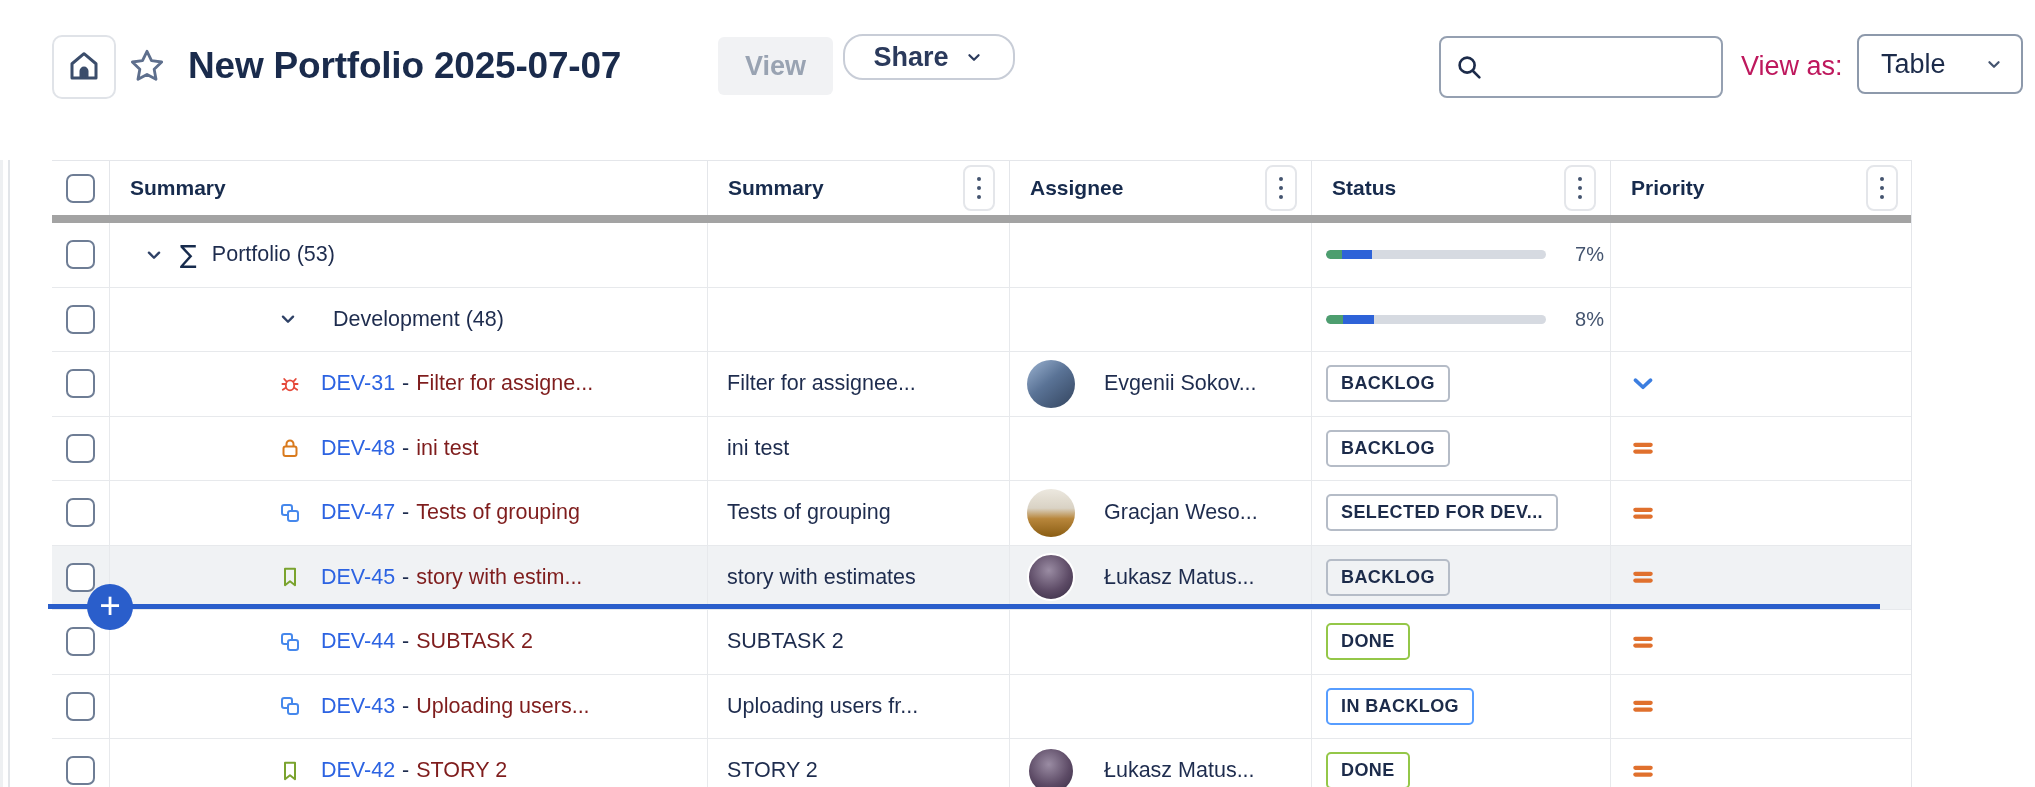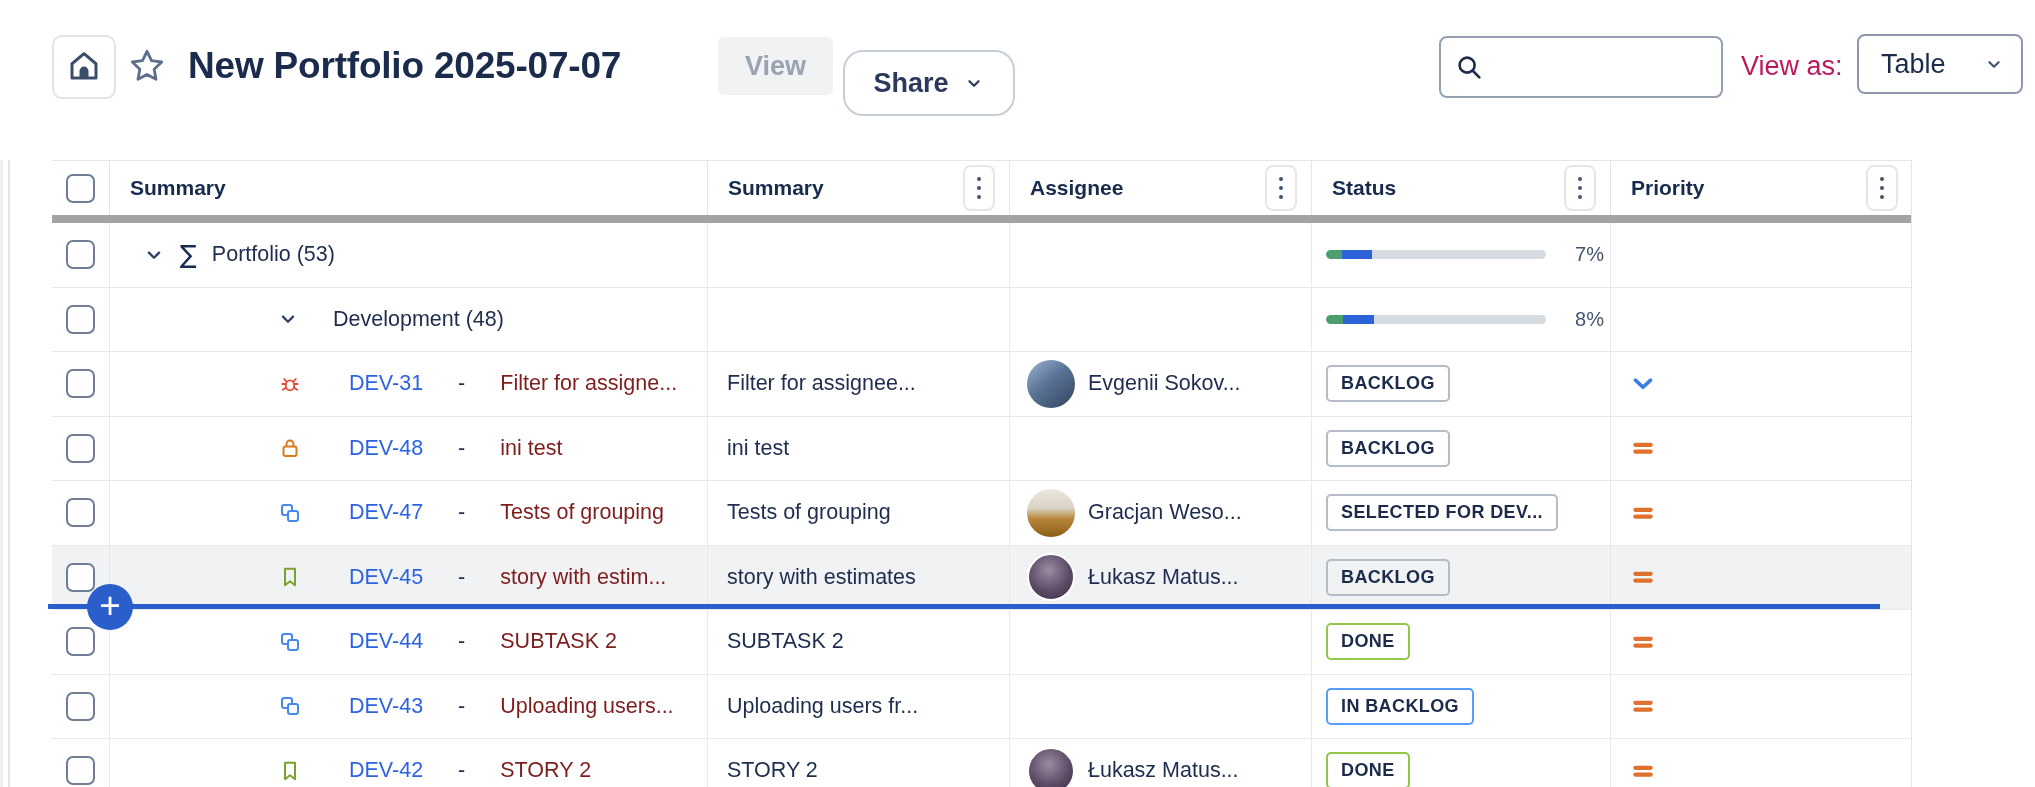--- a/index.html
+++ b/index.html
@@ -17,23 +17,23 @@
     border:2px solid #e0e3e8; border-radius:10px; display:flex; align-items:center; justify-content:center;
     color:#3b4d6b; cursor:pointer; }
   .home-btn svg { width:36px; height:36px; }
   .star { position:absolute; left:127px; top:46px; width:40px; height:40px; color:#5e6f8d; cursor:pointer; }
   .star svg { width:40px; height:40px; }
   .title { position:absolute; left:188px; top:0; height:132px; display:flex; align-items:center;
     font-size:37px; font-weight:700; color:#1a2b4c; letter-spacing:-0.2px; white-space:nowrap; }
   .save-btn { position:absolute; left:718px; top:37px; height:58px; padding:0 27px;
     background:#f1f2f4; color:#99a3b2; font-size:27px; font-weight:600; border:none; border-radius:6px;
     font-family:inherit; }
-  .share-btn { position:absolute; left:843px; top:34px; height:66px; width:172px; background:#fff;
+  .share-btn { position:absolute; left:843px; top:34px; height:46px; width:172px; background:#fff;
     border:2px solid #c8cdd7; border-radius:20px; color:#2b3a5c; font-size:27px; font-weight:600;
-    display:flex; align-items:center; justify-content:center; gap:14px; font-family:inherit; cursor:pointer;margin-top:16px; }
+    display:flex; align-items:center; justify-content:center; gap:14px; font-family:inherit; cursor:pointer; }
   .share-btn svg { width:22px; height:22px; color:#2b3a5c; }
   .searchbox { position:absolute; left:1439px; top:36px; width:284px; height:62px; background:#fff;
     border:2px solid #95a0b1; border-radius:8px; display:flex; align-items:center; padding-left:13px; gap:10px; }
   .searchbox svg { width:30px; height:30px; color:#1c2b4a; flex:none; }
   .searchbox input { border:none; outline:none; flex:1; min-width:0; font-size:24px; font-family:inherit; color:#1c2b4a; }
   .viewas { position:absolute; left:1741px; top:51px; font-size:27px; color:#be185d; white-space:nowrap; }
   .view-select { position:absolute; left:1857px; top:34px; width:166px; height:60px; background:#fff;
     border:2px solid #8d99ab; border-radius:8px; color:#1c2b4a; font-size:27px; font-family:inherit;
     display:flex; align-items:center; justify-content:space-between; padding:0 16px 0 22px; cursor:pointer; }
   .view-select svg { width:22px; height:22px; color:#44546f; }
@@ -54,33 +54,33 @@
   .trow { height:64.5px; border-bottom:1px solid #e7e9ec; background:#fff; }
   .trow.hl { background:#f0f2f4; }
   .cell { display:flex; align-items:center; border-right:1px solid #e7e9ec; overflow:hidden; white-space:nowrap; }
   .cell:last-child { border-right:none; }
   .c-check { justify-content:center; }
   .checkbox { width:29px; height:29px; border:2px solid #6e7d95; border-radius:7px; background:#fff; cursor:pointer; flex:none; }
 
   .c-sum1.lvl0 { padding-left:33px; gap:15px; }
   .c-sum1.lvl1 { padding-left:167px; gap:15px; }
   .c-sum1.lvl1 .glabel { margin-left:19px; }
-  .c-sum1.issue { padding-left:168px;gap:28px; }
+  .c-sum1.issue { padding-left:168px; }
   .chev { width:22px; height:22px; color:#2e4166; cursor:pointer; flex:none; display:flex; }
   .chev svg { width:22px; height:22px; }
   .sigma { font-family:"DejaVu Sans","Liberation Sans",sans-serif; font-size:25px; color:#172b4d; }
   .glabel { font-size:21.5px; color:#1e2c4e; }
   .titype { width:24px; height:24px; margin-right:19px; flex:none; display:flex; }
   .titype svg { width:24px; height:24px; }
   .ikey { font-size:21.5px; color:var(--link_blue,#2c63e2); text-decoration:none; cursor:pointer; }
   .sep { font-size:21.5px; color:#1e2c4e; margin:0 7px; }
   .ititle { font-size:21.5px; color:#7f1d1d; }
   .c-sum2 { padding-left:19px; font-size:21.5px; color:#1e2c4e; }
 
-  .c-assignee { padding-left:17px; gap:13px; }
+  .c-assignee { padding-left:17px; gap:29px; }
   .avatar { width:48px; height:48px; border-radius:50%; flex:none; }
   .av-evgenii { background:linear-gradient(140deg,#9db4d2 0%,#5a7396 45%,#33445e 100%); }
   .av-gracjan { background:linear-gradient(180deg,#ece8df 0%,#d9d2c4 40%,#b8863b 62%,#8a5d13 100%); }
   .av-lukasz  { background:radial-gradient(circle at 45% 35%,#9a8ca3 0%,#5d4b66 55%,#332940 100%); border:2px solid #fff; }
   .aname { font-size:21.5px; color:#1e2c4e; }
 
   .c-status { padding-left:14px; }
   .badge { padding:6px 13px; border:2px solid var(--badge_default_border,#b5bcc7); border-radius:5px;
     font-size:18px; font-weight:700; letter-spacing:0.4px; color:#1c2b4a; background:transparent; cursor:pointer; }
   .badge.done { border-color:var(--badge_done_border,#94c748); }

